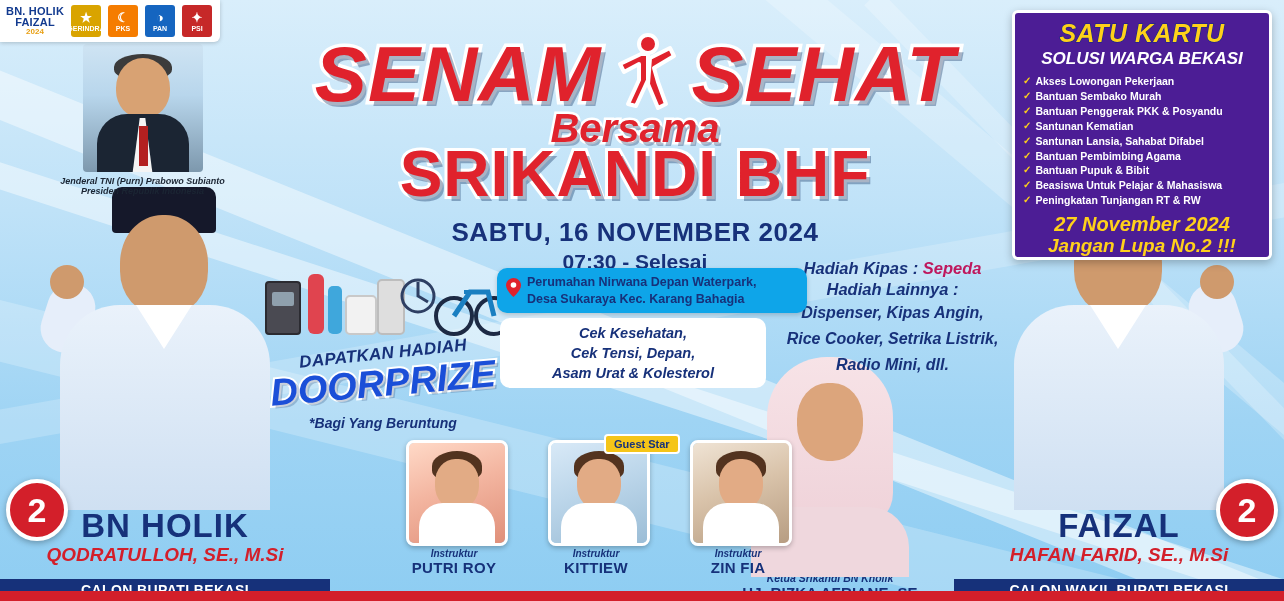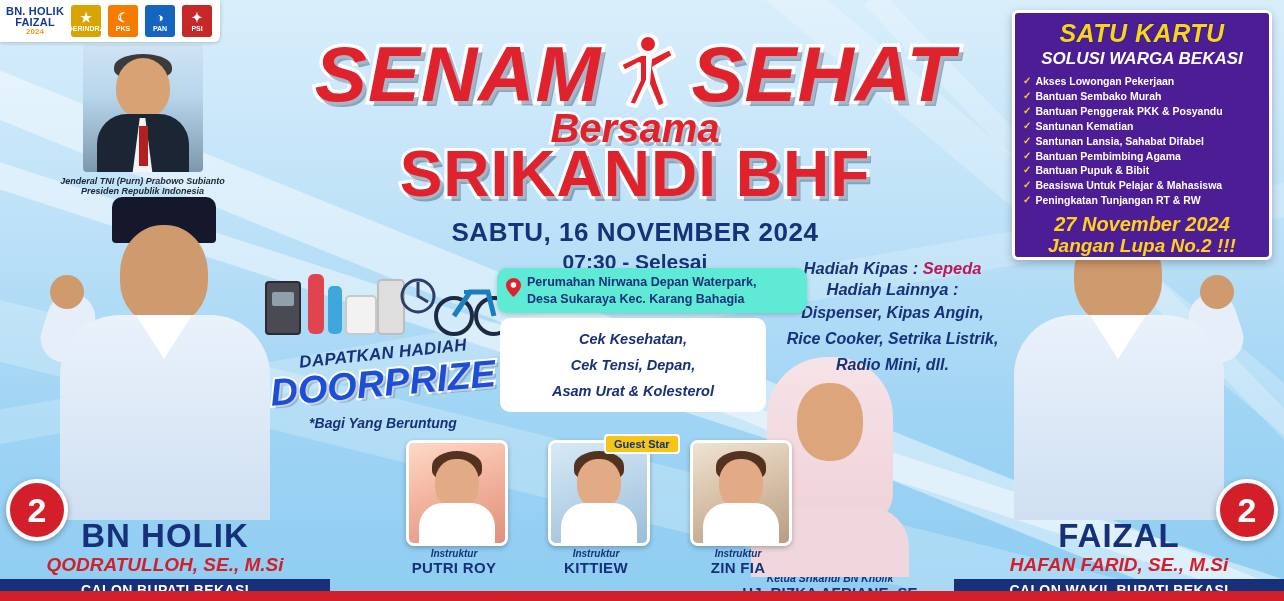--- a/index.html
+++ b/index.html
@@ -78,29 +78,29 @@
 
   
   .doorprize{position:absolute;left:258px;top:252px;width:250px;text-align:center;z-index:14;}
   .prize-row{height:92px;position:relative;}
   .dp-sub{font-size:17px;font-weight:bold;font-style:italic;color:#17317a;transform:rotate(-6deg);letter-spacing:.3px;}
   .dp-main{font-size:38px;font-weight:bold;font-style:italic;color:#1b4fd8;-webkit-text-stroke:4px #ffffff;
      paint-order:stroke fill;transform:rotate(-5deg);margin-top:-2px;text-shadow:3px 3px 0 rgba(10,40,90,.22);}
   .dp-note{font-size:14px;font-weight:bold;font-style:italic;color:#17317a;margin-top:10px;}
 
   
-  .addr{position:absolute;left:497px;top:268px;width:272px;background:#5eead4;border-radius:10px;
+  .addr{position:absolute;left:497px;top:268px;width:272px;background:#0ea5e9;border-radius:10px;
      padding:6px 8px 6px 30px;z-index:16;box-shadow:0 2px 5px rgba(0,0,0,.18);}
   .addr .pin{position:absolute;left:9px;top:10px;width:15px;height:19px;}
   .addr p{margin:0;font-size:12.5px;font-weight:bold;color:#17317a;line-height:1.32;}
   .adajuga{position:absolute;left:500px;top:316px;width:266px;text-align:center;z-index:16;}
   .adajuga .t{font-size:28px;font-weight:bold;font-style:italic;color:#1b4fd8;-webkit-text-stroke:3px #fff;
      paint-order:stroke fill;text-shadow:2px 3px 0 rgba(10,40,90,.25);}
   .adajuga .box{margin-top:2px;background:#ffffff;border-radius:10px;padding:5px 6px;}
-  .adajuga .box p{margin:6px;font-size:14.5px;font-weight:bold;color:#17317a;line-height:1.38;font-style:italic;}
+  .adajuga .box p{margin:0;font-size:14.5px;font-weight:bold;color:#17317a;line-height:1.38;font-style:italic;}
 
   
   .hadiah{position:absolute;left:775px;top:258px;width:235px;text-align:center;z-index:14;}
   .hadiah .h1{font-size:16.5px;font-weight:bold;font-style:italic;color:#17317a;line-height:1.3;}
   .hadiah .h1 b{color:#be185d;}
   .hadiah .h2{font-size:16.5px;font-weight:bold;font-style:italic;color:#17317a;margin-top:1px;}
   .hadiah .list{font-size:16px;font-weight:bold;font-style:italic;color:#17317a;line-height:1.42;margin-top:3px;}
 
   
   .cand{position:absolute;bottom:0;z-index:12;text-align:center;}
@@ -114,21 +114,21 @@
   .cand .f-collar{position:absolute;left:86px;top:126px;width:56px;height:44px;background:#ffffff;
      clip-path:polygon(0 0,100% 0,50% 100%);}
   .cand .f-arm{position:absolute;width:48px;height:70px;border-radius:24px;background:#e6eefa;}
   .cand-left .f-arm{left:-6px;top:104px;transform:rotate(18deg);}
   .cand-right .f-arm{right:-6px;top:104px;transform:rotate(-18deg);}
   .cand .fist{position:absolute;width:34px;height:34px;border-radius:50%;background:#cf9a6d;}
   .cand-left .fist{left:0px;top:86px;}
   .cand-right .fist{right:0px;top:86px;}
   .cand .name{font-size:33px;font-weight:bold;color:#16317a;letter-spacing:1px;line-height:1;}
   .cand .sub{font-size:19px;font-weight:bold;font-style:italic;color:#d31f2a;margin-top:2px;}
-  .cand .role{margin-top:3px;background:#16317a;color:#ffffff;font-size:14px;font-weight:bold;
+  .cand .role{margin-top:13px;background:#16317a;color:#ffffff;font-size:14px;font-weight:bold;
      padding:3px 0;letter-spacing:.4px;}
   .numbadge{position:absolute;bottom:60px;width:54px;height:54px;border-radius:50%;background:#d31f2a;
      border:4px solid #ffffff;color:#ffffff;font-size:34px;font-weight:bold;display:flex;align-items:center;
      justify-content:center;z-index:19;box-shadow:0 2px 6px rgba(0,0,0,.3);}
   .numbadge.left{left:6px;}
   .numbadge.right{right:6px;}
 
   
   .instructors{position:absolute;left:368px;top:440px;display:flex;gap:8px;z-index:16;}
   .inst{width:96px;padding-left:38px;}

